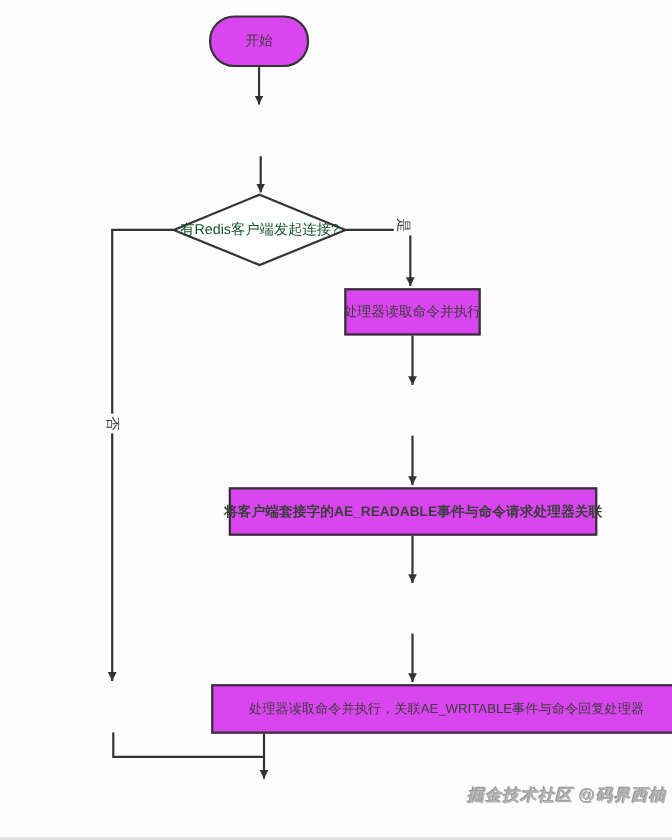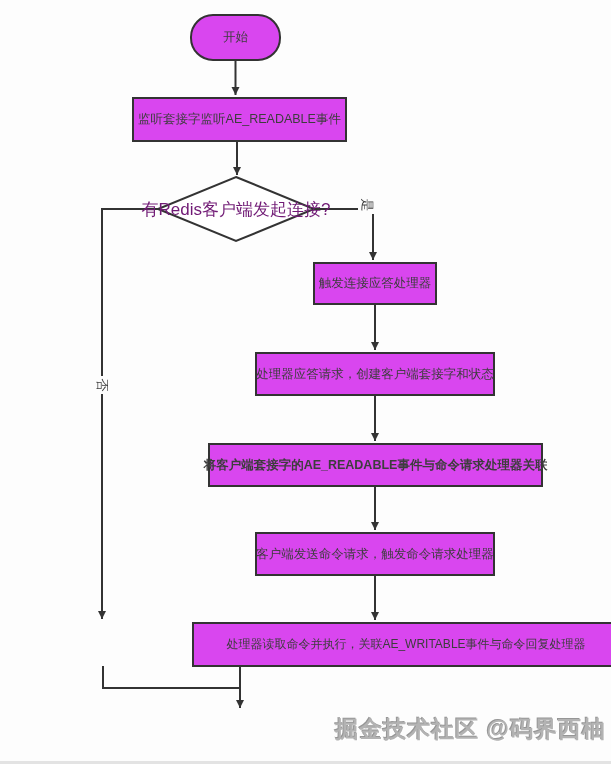--- a/index.html
+++ b/index.html
@@ -26,21 +26,21 @@
     font-size:12.5px;color:#3d3d3d;
     text-align:center;
     white-space:nowrap;
     z-index:2;
     line-height:1.2;
   }
   .terminal{border-radius:23px;}
   .diamond-text{
     position:absolute;
     display:flex;align-items:center;justify-content:center;
-    font-size:17px;color:#701a75;
+    font-size:13px;color:#14532d;
     white-space:nowrap;
     z-index:3;
     background:transparent;
     border:none;
   }
   .edge-label{
     position:absolute;
     display:flex;align-items:center;justify-content:center;
     font-size:13px;color:#3d3d3d;
     background:#fdfdfd;
@@ -55,26 +55,27 @@
   .node-assoc{left:208px;top:443px;width:335px;height:44px;font-weight:bold;}
   .node-send{left:255px;top:532px;width:240px;height:44px;}
   .node-exec{left:192px;top:622px;width:428px;height:45px;font-size:12px;}
   .node-continue{left:58px;top:621px;width:90px;height:45px;}
   .node-end{left:198px;top:710px;width:84px;height:46px;letter-spacing:7px;padding-left:7px;}
   .label-yes{left:358px;top:196px;width:18px;height:18px;}
   .label-no{left:93px;top:376px;width:18px;height:18px;}
   .watermark{
     position:absolute;
     right:5px;top:714px;
-    font-size:23px;font-weight:bold;
+    font-size:15px;font-weight:bold;
     color:#b3b3b3;
     letter-spacing:1px;
     text-shadow:-1px -1px 0 #969696, 1px 1px 0 #ffffff;
     z-index:4;
     white-space:nowrap;
+    font-style:italic;
   }
   .bottom-edge{
     position:absolute;left:0;right:0;bottom:0;height:3px;
     background:#e3e3e3;z-index:5;
   }
 </style>
 </head>
 <body>
 
 <div class="canvas">
@@ -93,35 +94,32 @@
     <path d="M375,396 L375,441" stroke="#333333" stroke-width="2" fill="none" marker-end="url(#arrow)"></path>
     <path d="M375,487 L375,530" stroke="#333333" stroke-width="2" fill="none" marker-end="url(#arrow)"></path>
     <path d="M375,576 L375,620" stroke="#333333" stroke-width="2" fill="none" marker-end="url(#arrow)"></path>
     <path d="M158,209 L102,209 L102,619" stroke="#333333" stroke-width="2" fill="none" marker-end="url(#arrow)"></path>
     <path d="M103,666 L103,688 L240,688" stroke="#333333" stroke-width="2" fill="none"></path>
     <path d="M240,667 L240,708" stroke="#333333" stroke-width="2" fill="none" marker-end="url(#arrow)"></path>
   </svg>
 
   <div class="node terminal node-start">开始</div>
 
-  <div class="node node-listen">监听套接字监听AE_READABLE事件</div>
 
   <div class="diamond-text node-decision-text">有Redis客户端发起连接?</div>
 
   <span class="edge-label label-yes">是</span>
 
   <span class="edge-label label-no">否</span>
 
-  <div class="node node-conn">触发连接应答处理器</div>
+  <div class="node node-conn">处理器读取命令并执行</div>
 
-  <div class="node node-reply">处理器应答请求，创建客户端套接字和状态</div>
 
   <div class="node node-assoc">将客户端套接字的AE_READABLE事件与命令请求处理器关联</div>
 
-  <div class="node node-send">客户端发送命令请求，触发命令请求处理器</div>
 
   <div class="node node-exec">处理器读取命令并执行，关联AE_WRITABLE事件与命令回复处理器</div>
 
 
 
   <div class="watermark">掘金技术社区 @码界西柚</div>
 
   <div class="bottom-edge"></div>
 
 </div>

